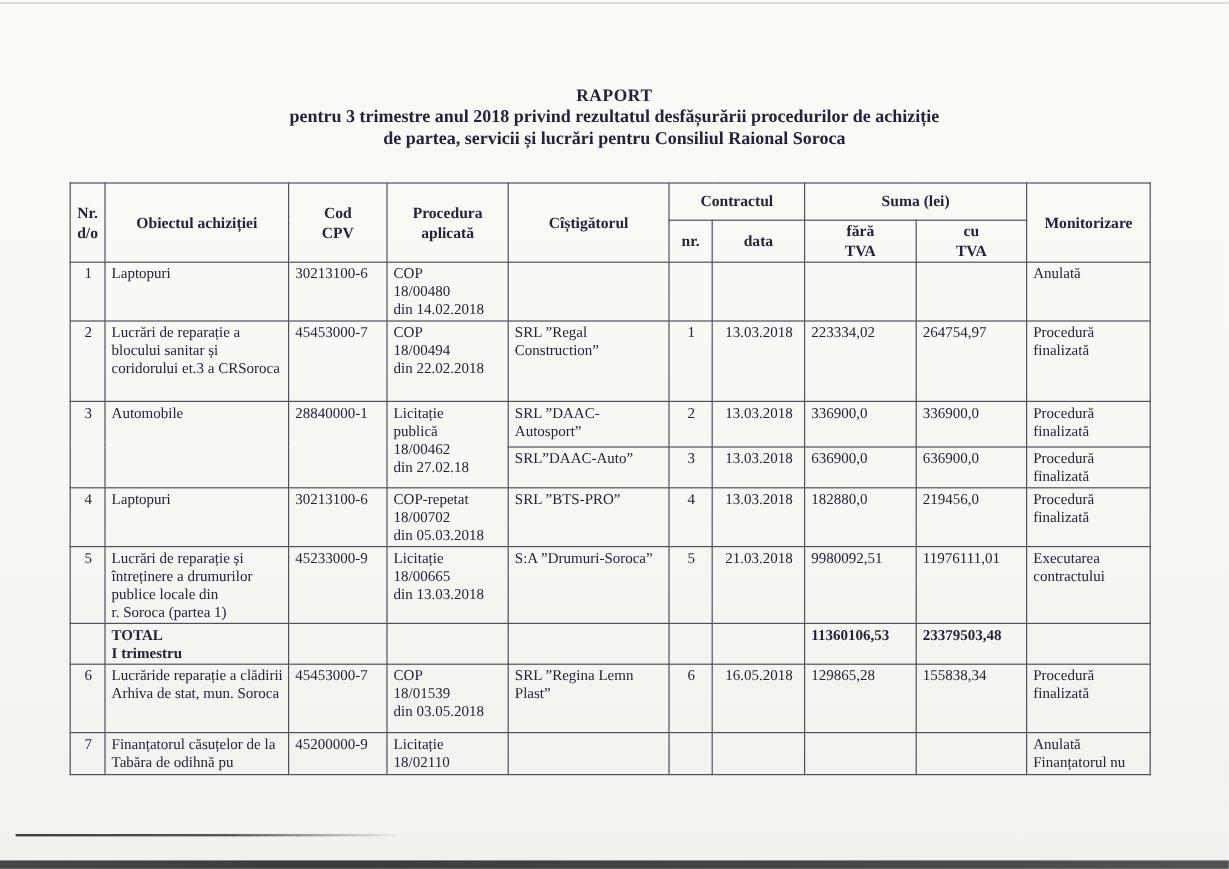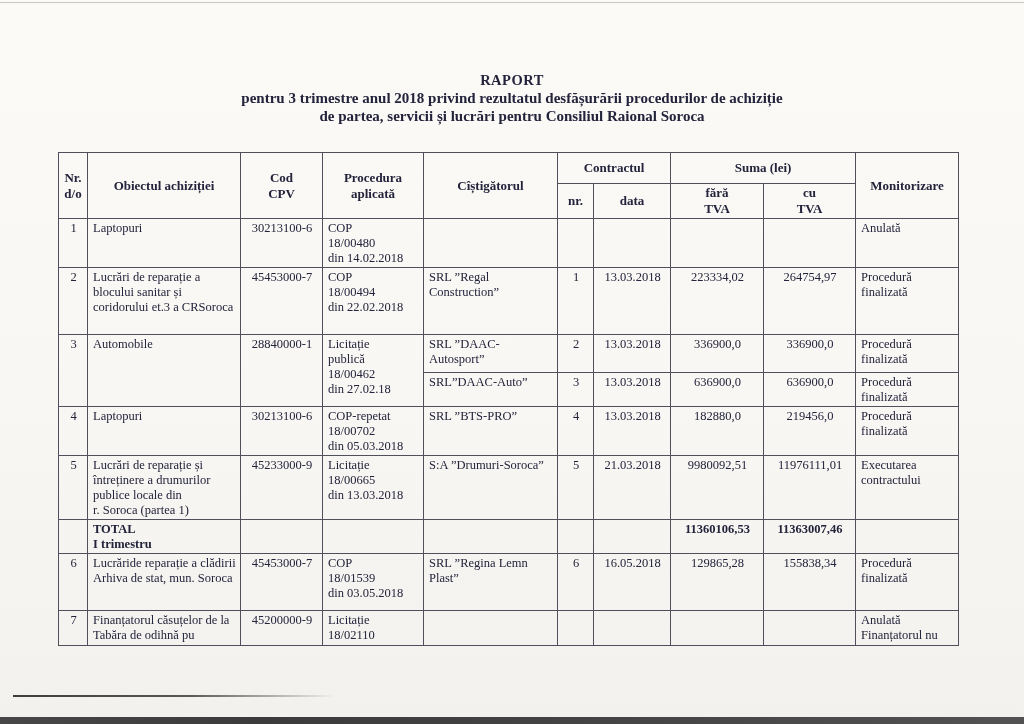--- a/index.html
+++ b/index.html
@@ -28,23 +28,23 @@
     padding:2px 4px 1px 5px;
     vertical-align:top;
     overflow:hidden;
     white-space:pre-line;
   }
   table.report th{
     font-weight:bold;text-align:center;vertical-align:middle;
     font-size:13px;line-height:16px;padding:1px 2px;
   }
   td.c-nr,td.c-cnr{text-align:center;}
-  td.c-cpv{text-align:center;}
+  td.c-cpv{}
   td.c-date{text-align:center;}
-  td.c-sum{text-align:center;}
+  td.c-sum{}
   td.c-obj,td.c-proc,td.c-win,td.c-mon{text-align:left;}
   td.b{font-weight:bold;}
 </style>
 </head>
 <body>
 
 <div class="page">
 
   <div class="top-scan-edge"></div>
 
@@ -174,21 +174,21 @@
       <tr style="height:33px">
         <td class="c-nr"></td>
         <td class="c-obj b">TOTAL
  I trimestru</td>
         <td></td>
         <td></td>
         <td></td>
         <td></td>
         <td></td>
         <td class="c-sum b">11360106,53</td>
-        <td class="c-sum b">11363007,46</td>
+        <td class="c-sum b">23379503,48</td>
         <td></td>
       </tr>
       <tr style="height:57px">
         <td class="c-nr">6</td>
         <td class="c-obj">Lucrăride reparație a clădirii Arhiva de stat, mun. Soroca</td>
         <td class="c-cpv">45453000-7</td>
         <td class="c-proc">COP
 18/01539
 din 03.05.2018</td>
         <td class="c-win">SRL ”Regina Lemn Plast”</td>

